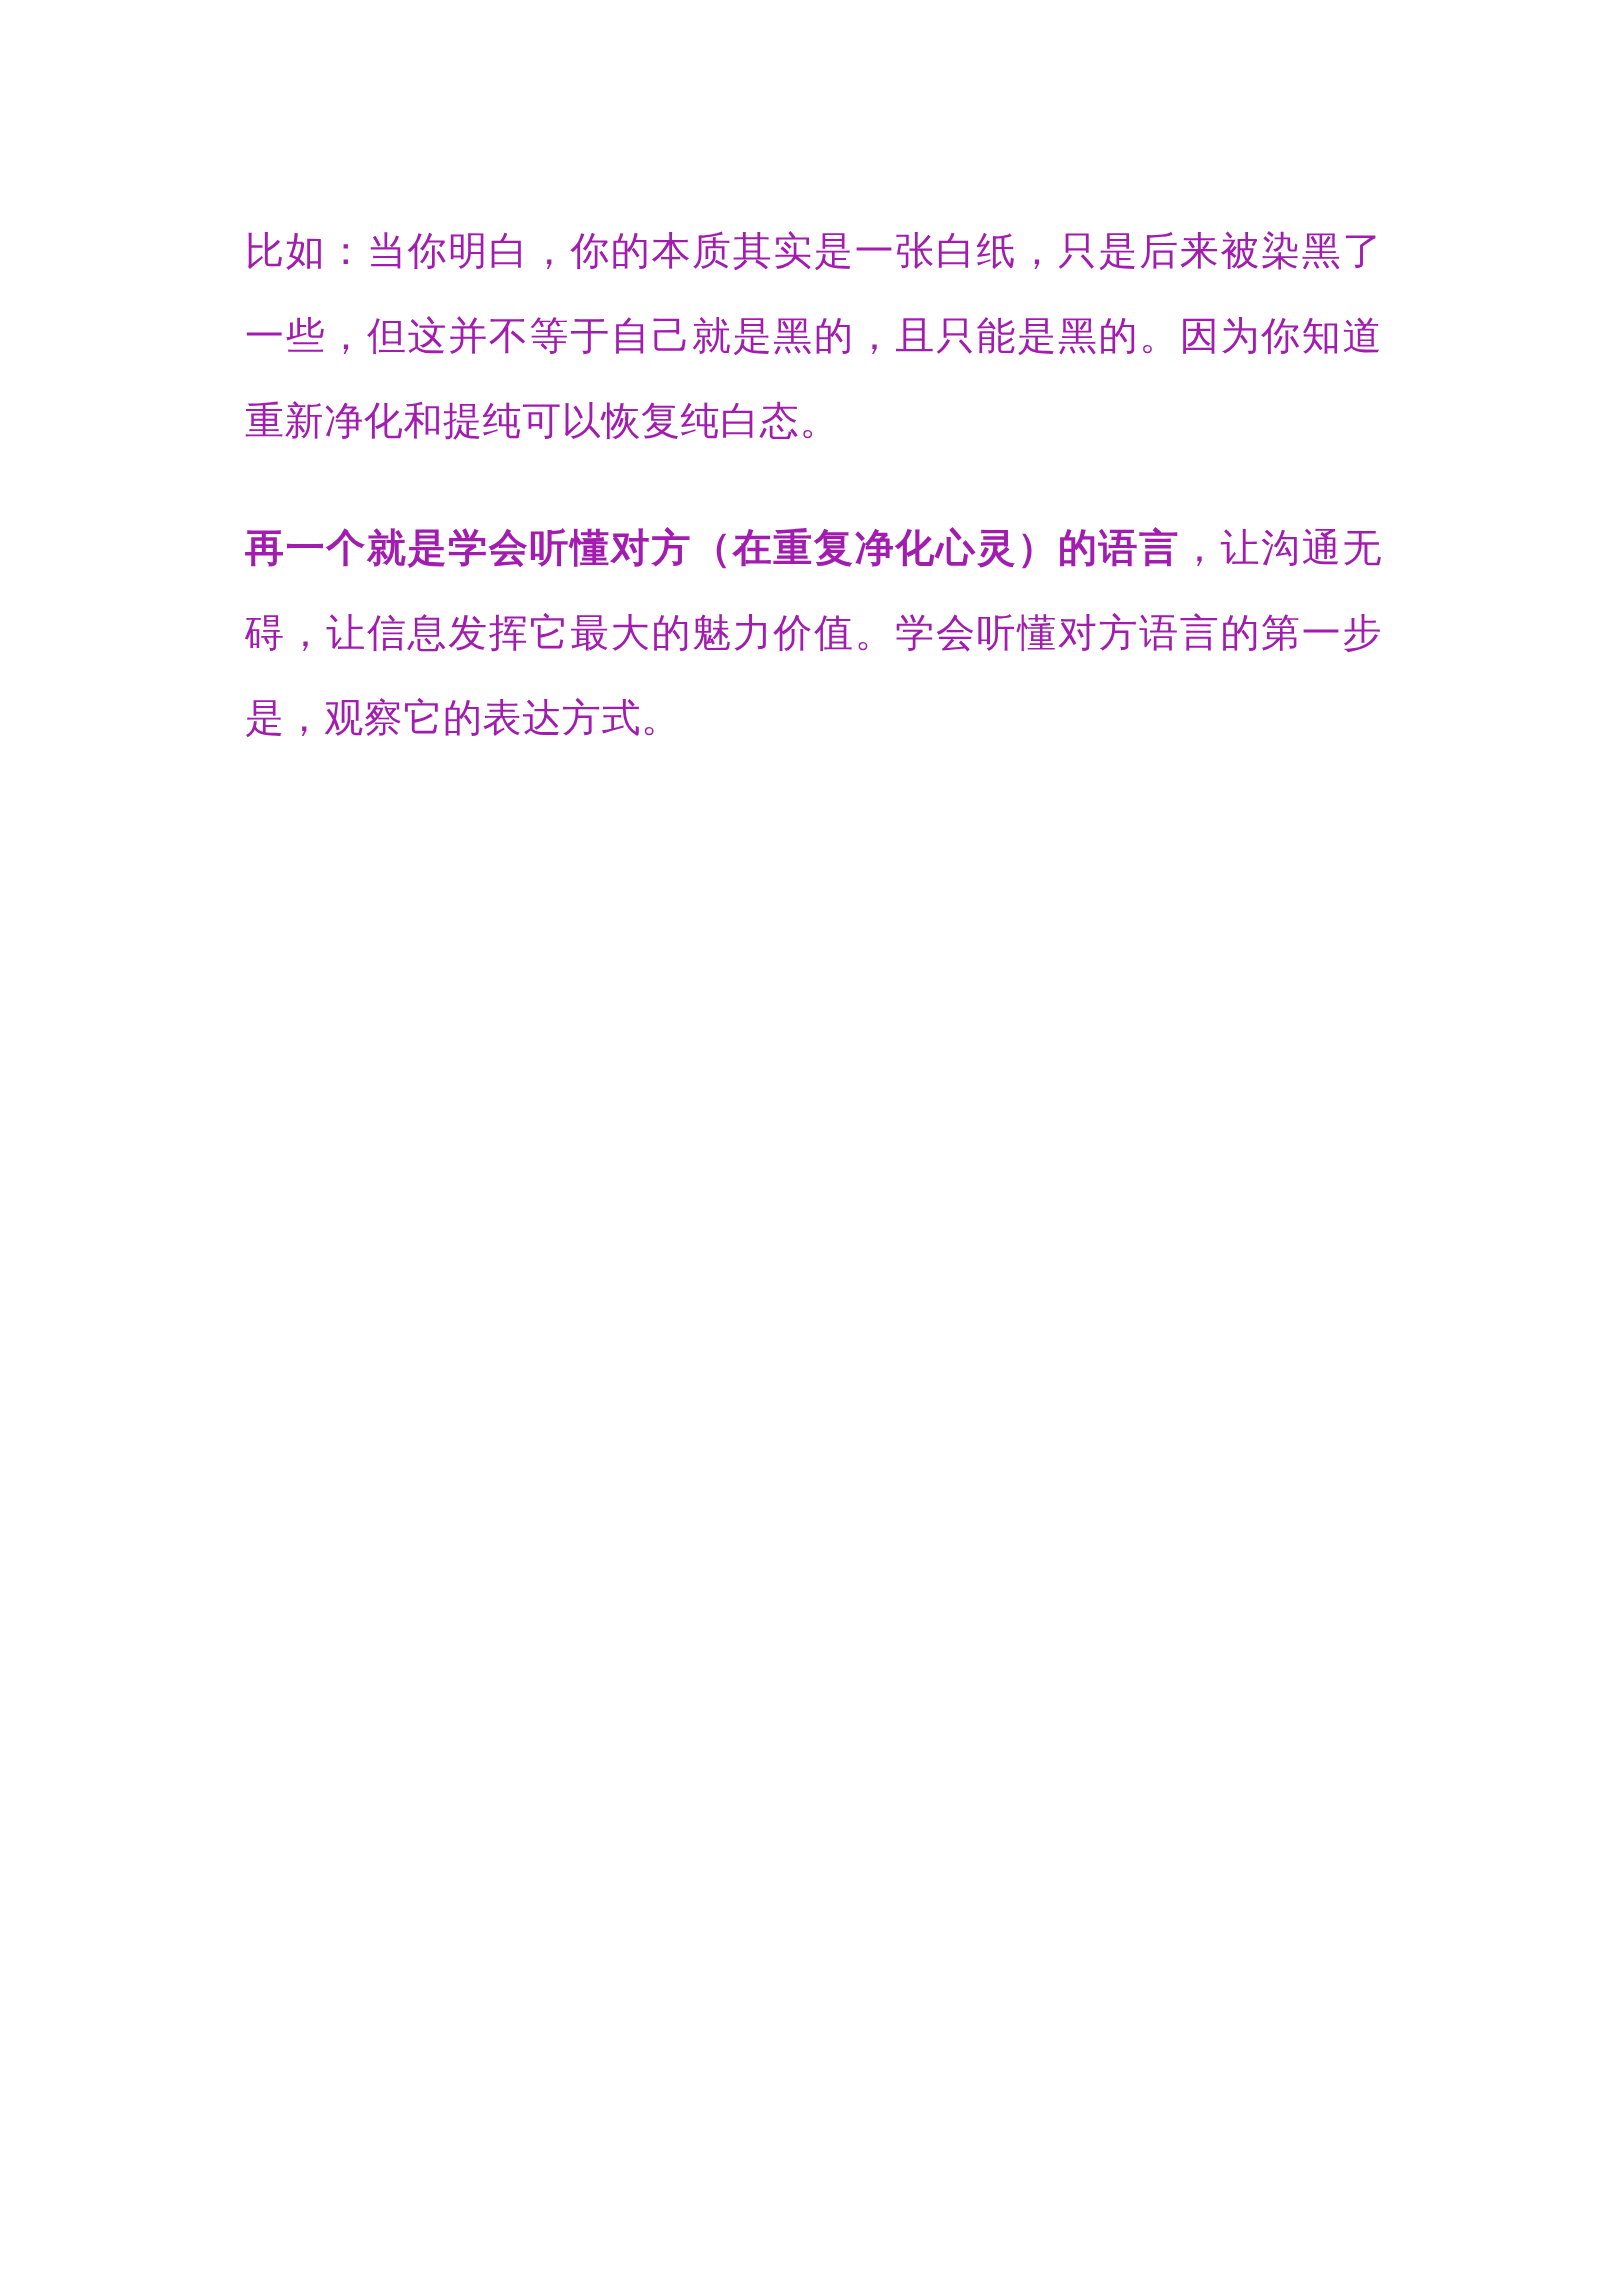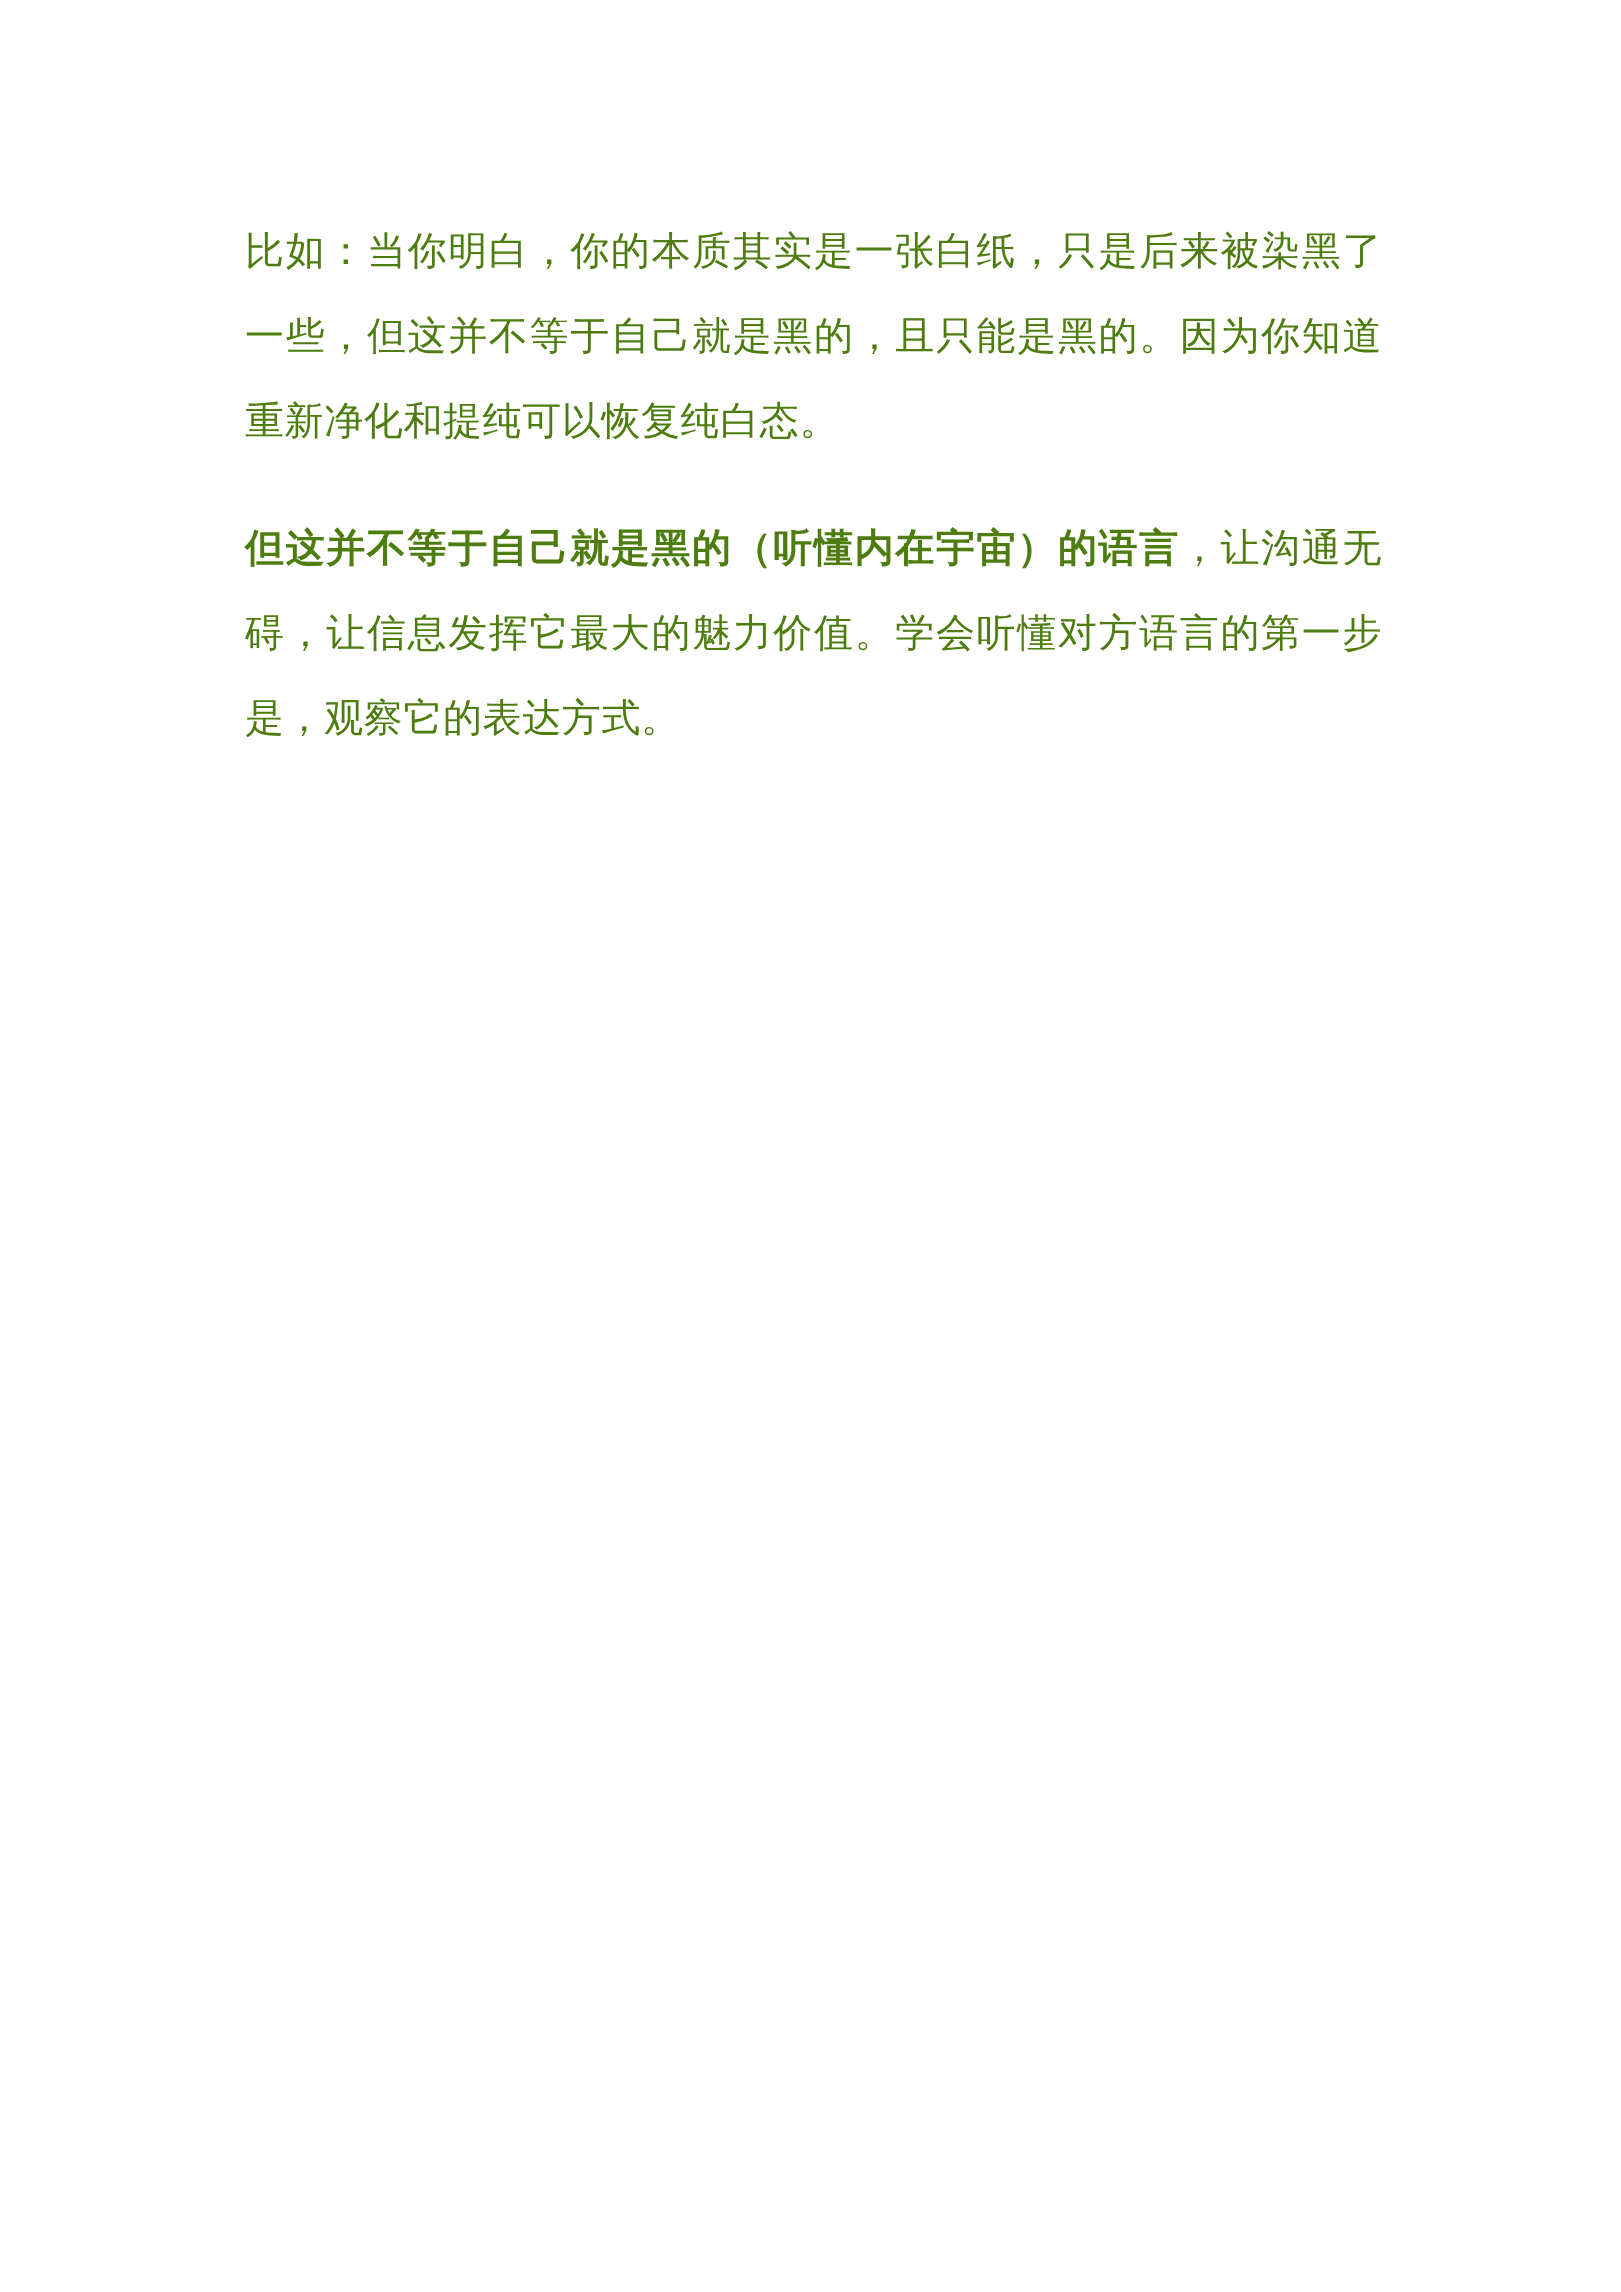--- a/index.html
+++ b/index.html
@@ -12,21 +12,21 @@
       height: 2293px;
       position: relative;
       overflow: hidden;
     }
     .page {
       position: absolute;
       left: 245px;
       top: 208px;
       width: 1137px;
       font-family: "DejaVu Sans", "Liberation Sans", sans-serif;
-      color: #4d7c0f;
+      color: #a21caf;
       font-size: 39px;
       line-height: 85px;
       letter-spacing: 0.6px;
     }
     .para {
       margin: 0 0 42px 0;
       text-align: justify;
       text-justify: inter-character;
       word-break: break-all;
       line-break: anywhere;
@@ -36,16 +36,16 @@
     }
   </style>
 </head>
 <body>
 
 <div class="page">
   <p class="para">
     <span>比如：当你明白，你的本质其实是一张白纸，只是后来被染黑了一些，但这并不等于自己就是黑的，且只能是黑的。因为你知道重新净化和提纯可以恢复纯白态。</span>
   </p>
   <p class="para">
-    <span class="lead">但这并不等于自己就是黑的（听懂内在宇宙）的语言</span><span>，让沟通无碍，让信息发挥它最大的魅力价值。学会听懂对方语言的第一步是，观察它的表达方式。</span>
+    <span class="lead">再一个就是学会听懂对方（在重复净化心灵）的语言</span><span>，让沟通无碍，让信息发挥它最大的魅力价值。学会听懂对方语言的第一步是，观察它的表达方式。</span>
   </p>
 </div>
 
 
 </body></html>

